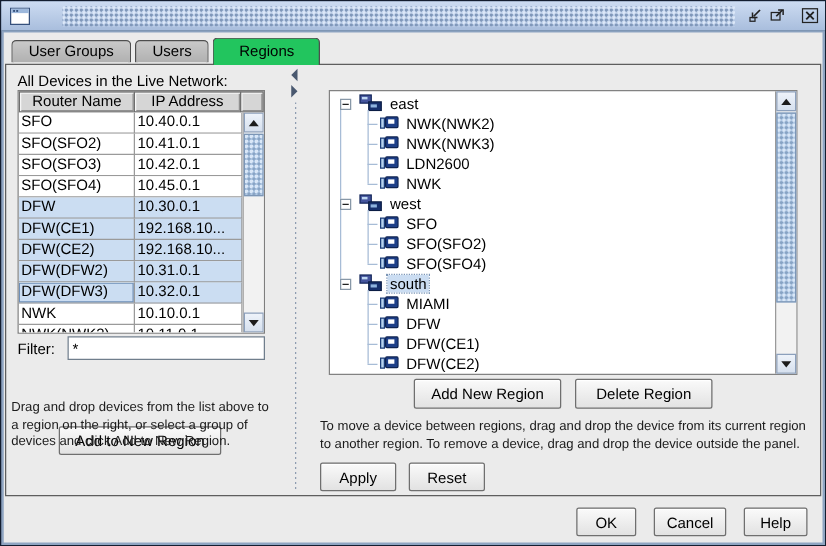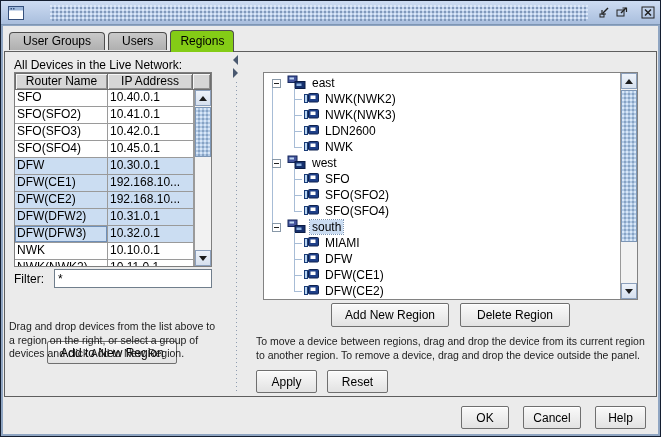--- a/index.html
+++ b/index.html
@@ -34,21 +34,21 @@
   
   .tabs{position:absolute;top:4px;left:6px;height:22px;display:flex;align-items:center;z-index:3;}
   .tab{
     height:18px;margin-right:3px;padding:0 13px;
     background:linear-gradient(#c9c9c9,#b0b0b0);
     border:1px solid #4e4e4e;border-bottom:none;
     border-radius:4px 4px 0 0;
     font-size:12px;line-height:17px;cursor:default;white-space:nowrap;
   }
   .tab.sel{
-    height:22px;background:#84cc16;line-height:21px;padding:0 9px;
+    height:22px;background:#22c55e;line-height:21px;padding:0 20px;
     border:1px solid #4e4e4e;border-bottom:none;
   }
   .tab-content{
     position:absolute;top:25px;left:1px;right:1px;bottom:37px;
     border:1px solid #5e5e5e;background:#ebebeb;
   }
   
   .pane-left{position:absolute;top:4px;left:0;width:223px;bottom:4px;}
   .divider{position:absolute;top:0;left:227px;width:10px;bottom:0;}
   .divider::after{

